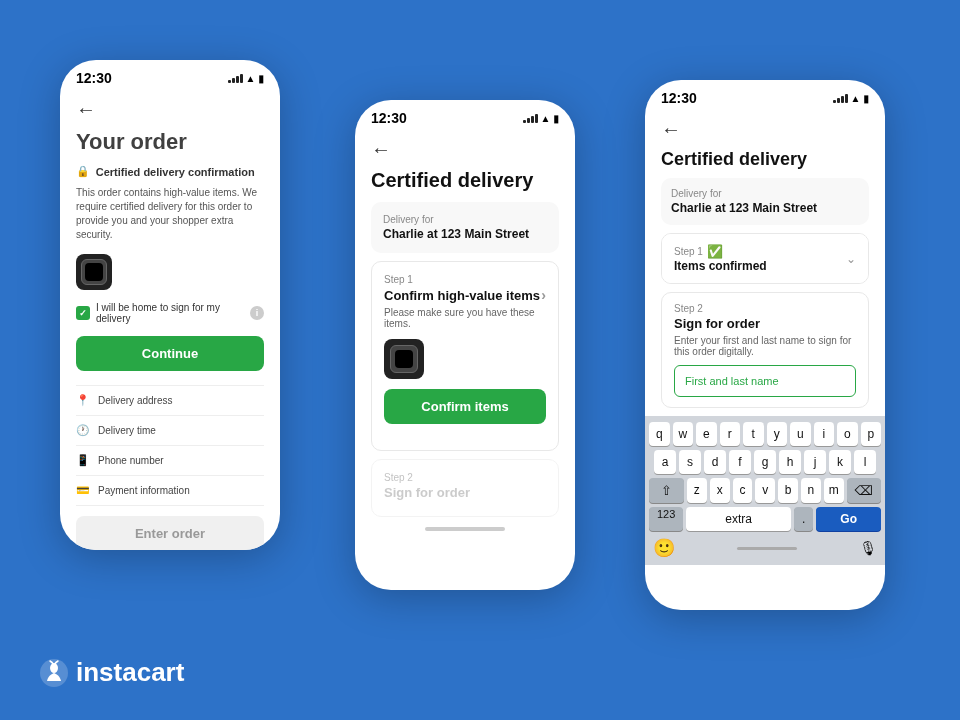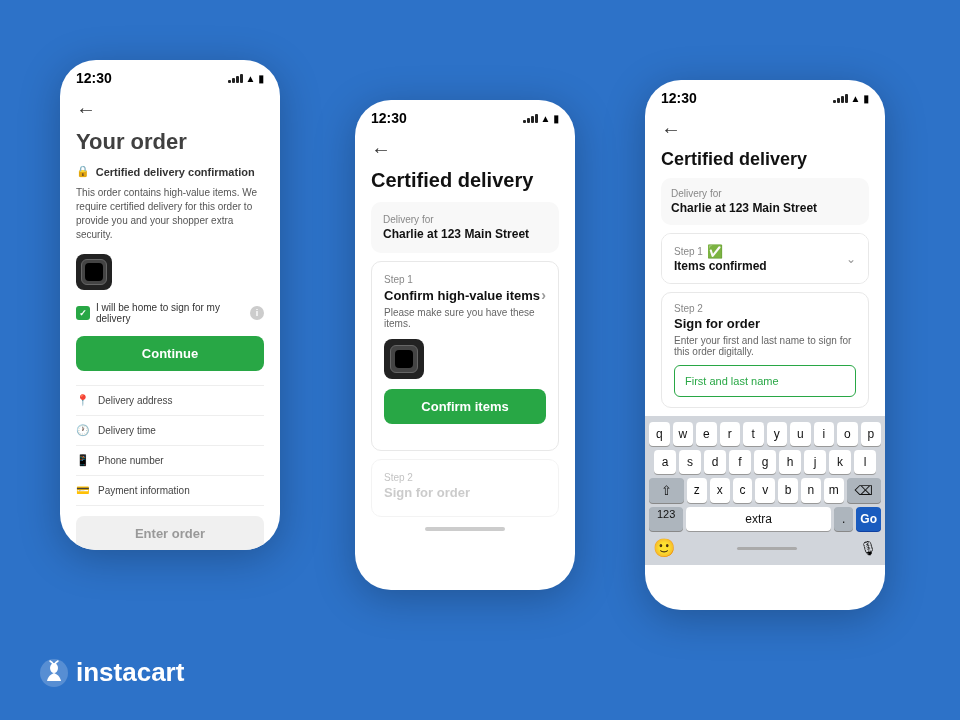--- a/index.html
+++ b/index.html
@@ -189,21 +189,21 @@
       font-size: 12px; text-align: center; flex: 1; max-width: 22px;
       box-shadow: 0 1px 0 #999; cursor: pointer; color: #111; font-weight: 400;
       min-width: 0;
     }
     .kb-space {
       background: white; border-radius: 4px; padding: 5px 0;
       font-size: 12px; text-align: center; flex: 4;
       box-shadow: 0 1px 0 #999; cursor: pointer; color: #111;
     }
     .kb-go {
-      background: #1a5cbf; border-radius: 4px; padding: 5px 4px;
+      background: #1a5cbf; border-radius: 4px; padding: 5px 24px;
       font-size: 12px; color: white; font-weight: 600;
       box-shadow: 0 1px 0 #1040a0; cursor: pointer;
     }
     .kb-dot {
       background: #adb5bd; border-radius: 4px; padding: 5px 8px;
       font-size: 12px; color: #111; box-shadow: 0 1px 0 #888; cursor: pointer;
     }
     .kb-bottom-row {
       display: flex; justify-content: space-between; align-items: center;
       padding: 2px 4px;

